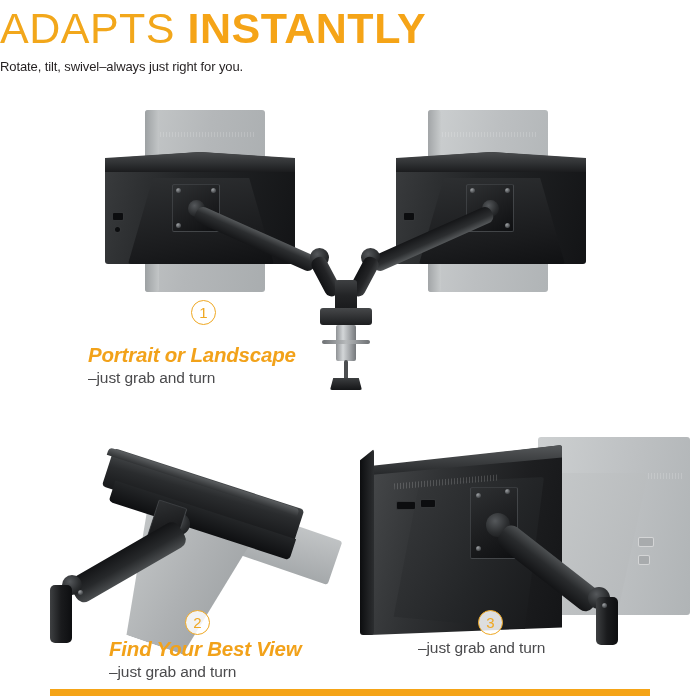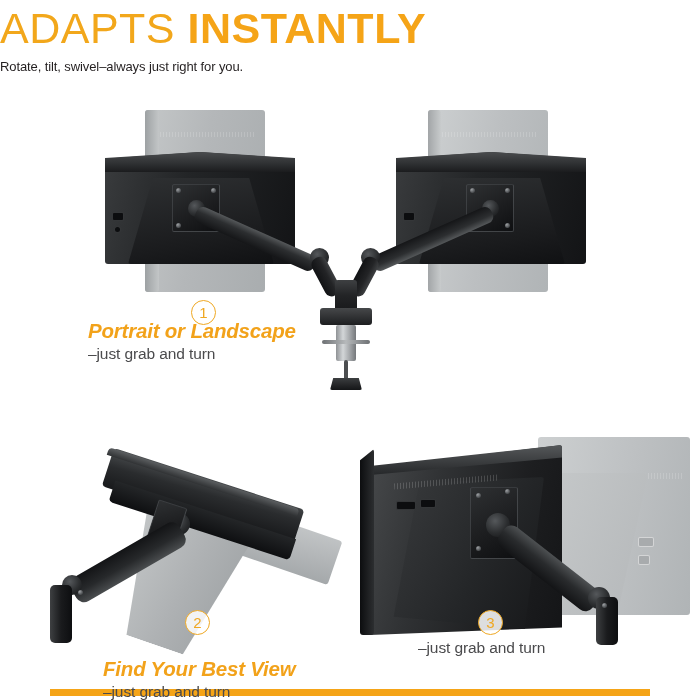--- a/index.html
+++ b/index.html
@@ -211,21 +211,21 @@
   <div class="mon" style="left:344px; top:260px; width:4px; height:20px; background:#4c4e50;"></div>
   <div class="mon" style="left:330px; top:278px; width:32px; height:12px; border-radius:2px;
               background:linear-gradient(180deg,#3c3e40,#141517);
               clip-path:polygon(10% 0, 90% 0, 100% 100%, 0 100%);"></div>
 
   <div class="badge" style="left:191px; top:200px;">
     <span>1</span>
   </div>
 </div>
 
-<div class="caption" style="left:88px; top:319px;">
+<div class="caption" style="left:88px; top:343px;">
   <div class="cap-title">Portrait or Landscape</div>
   <div class="cap-sub">–just grab and turn</div>
 </div>
 
 <div class="scene" id="scene-tilt" style="left:0; top:425px; width:350px; height:215px;">
 
   <div class="mon ghost" style="left:160px; top:55px; width:185px; height:46px;
               transform:rotate(19deg); transform-origin:0 50%;
               background:linear-gradient(175deg,#c9cccd 0%,#b3b6b8 60%,#a4a8aa 100%);"></div>
   <div class="mon ghost" style="left:148px; top:80px; width:110px; height:130px;
@@ -257,21 +257,21 @@
   <div class="hinge" style="left:62px; top:150px; width:20px; height:20px;"></div>
   <div class="armseg" style="left:50px; top:160px; width:22px; height:58px; border-radius:5px;
               background:linear-gradient(90deg,#3e4042,#1a1b1d,#0d0e10);"></div>
   <div class="screw" style="left:78px; top:165px;"></div>
 
   <div class="badge" style="left:185px; top:185px;">
     <span>2</span>
   </div>
 </div>
 
-<div class="caption" style="left:103px; top:637px;margin-top:20px;">
+<div class="caption" style="left:109px; top:637px;">
   <div class="cap-title">Find Your Best View</div>
   <div class="cap-sub">–just grab and turn</div>
 </div>
 
 <div class="scene" id="scene-swivel" style="left:350px; top:425px; width:350px; height:215px;">
 
   <div class="mon ghost2" style="left:188px; top:12px; width:152px; height:178px;
               background:linear-gradient(100deg,#cdd0d1 0%,#bdc0c2 55%,#b0b4b6 100%);"></div>
   <div class="vent" style="left:196px; top:48px; width:136px; height:6px;"></div>
   <div class="port" style="left:288px; top:112px; width:16px; height:10px; background:#a8abad; border-color:rgba(255,255,255,.5);"></div>

